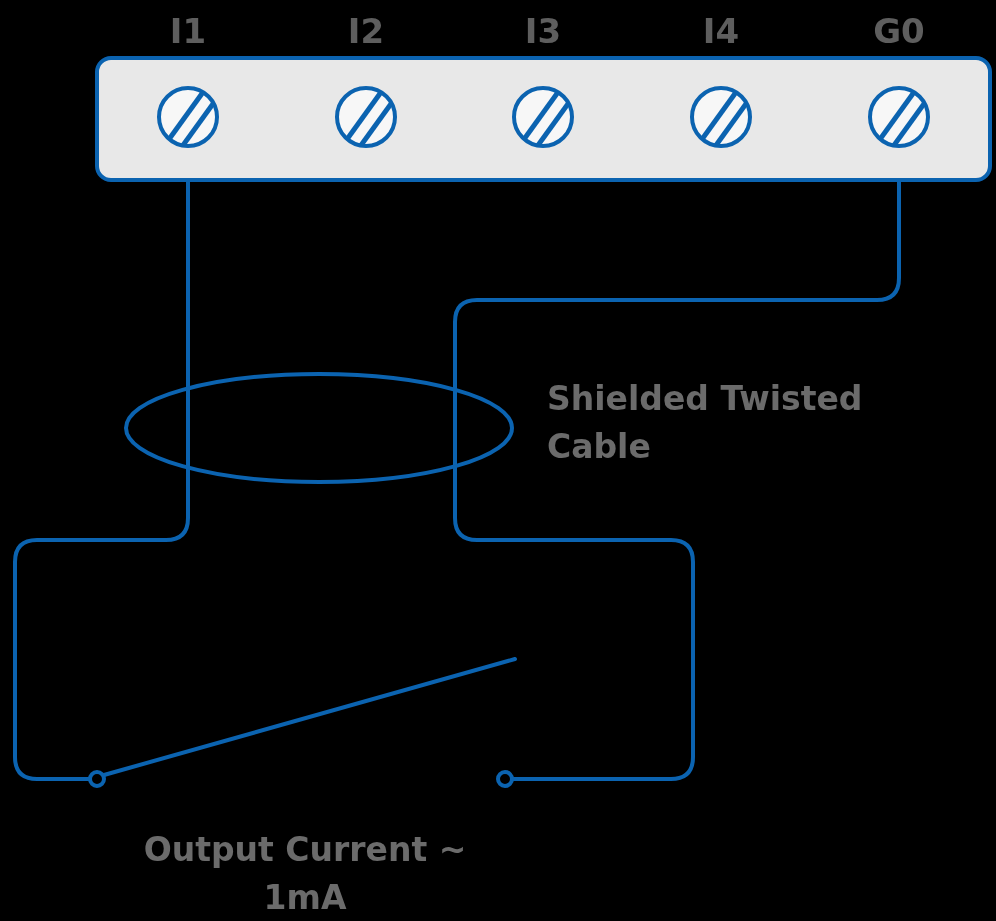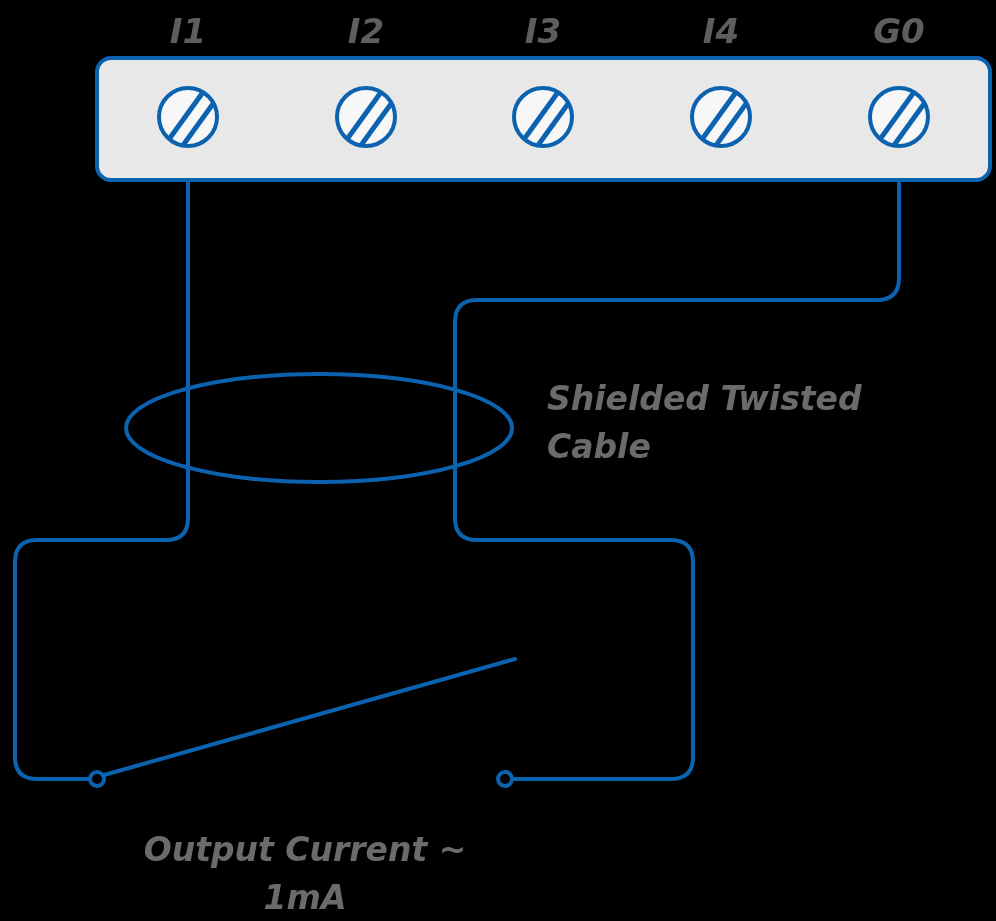--- a/index.html
+++ b/index.html
@@ -12,21 +12,20 @@
     width: 996px;
     height: 921px;
     overflow: hidden;
     font-family: "DejaVu Sans", sans-serif;
   }
   #diagram-root {
     position: relative;
     width: 996px;
     height: 921px;
     background: #000000;
-    font-style: italic;
   }
   svg#diagram-svg {
     display: block;
     width: 996px;
     height: 921px;
   }
   .wire {
     fill: none;
     stroke-linecap: round;
     stroke-linejoin: round;

